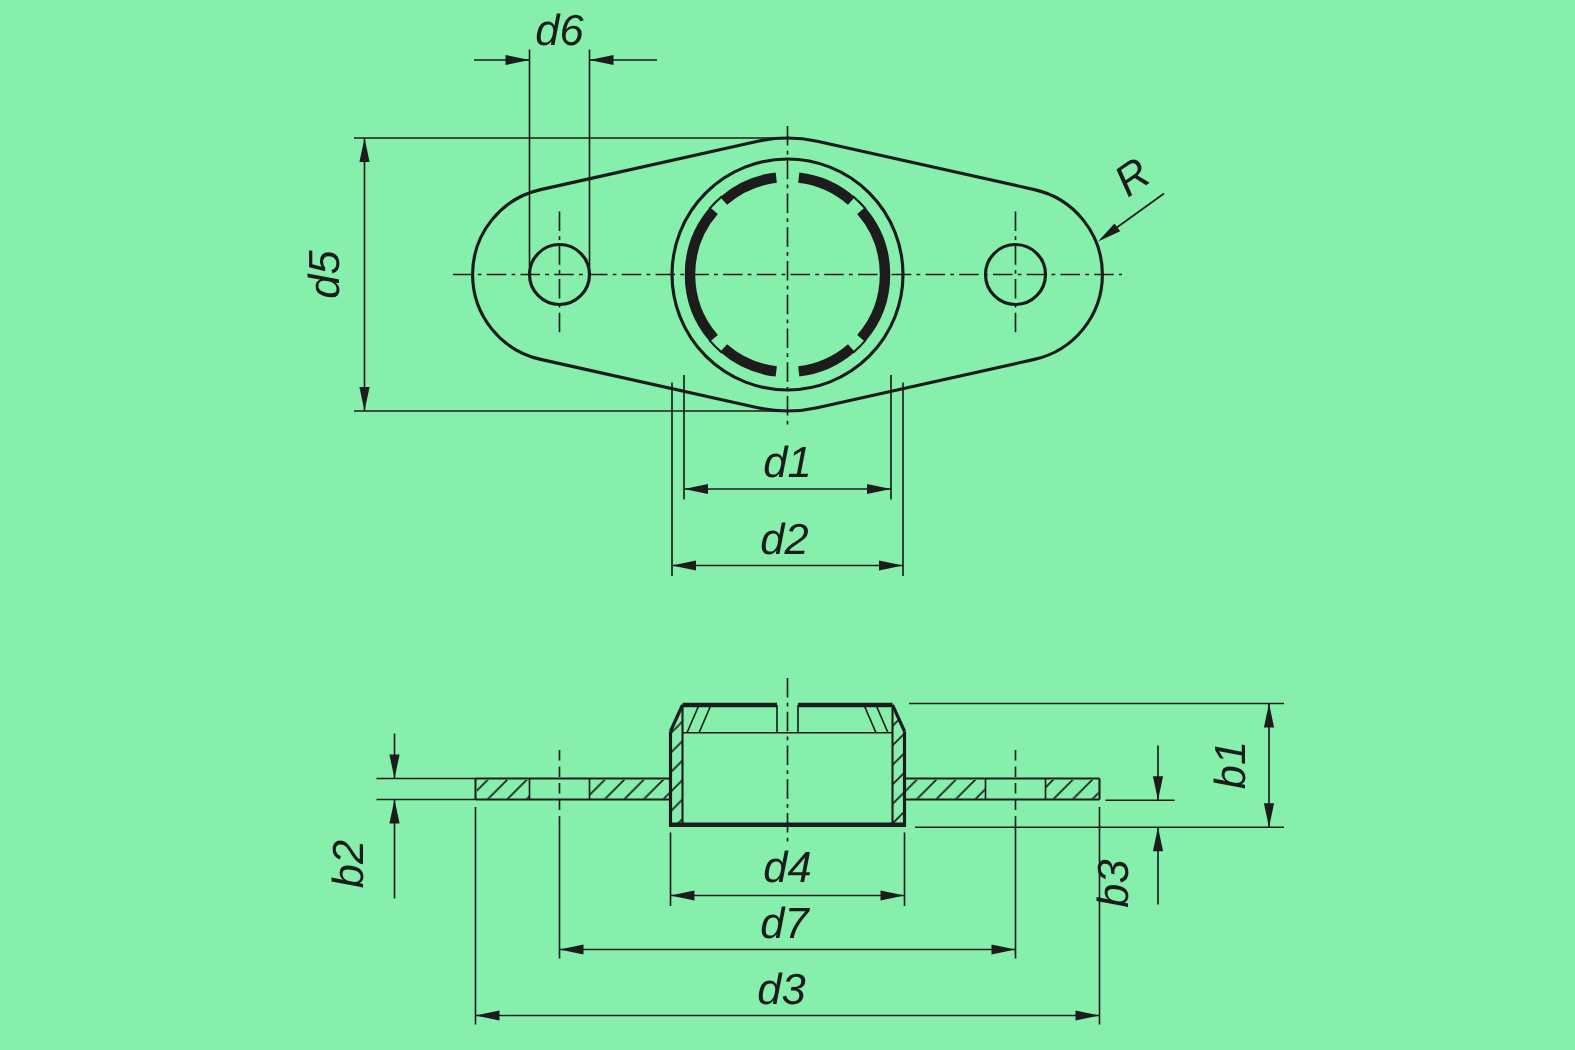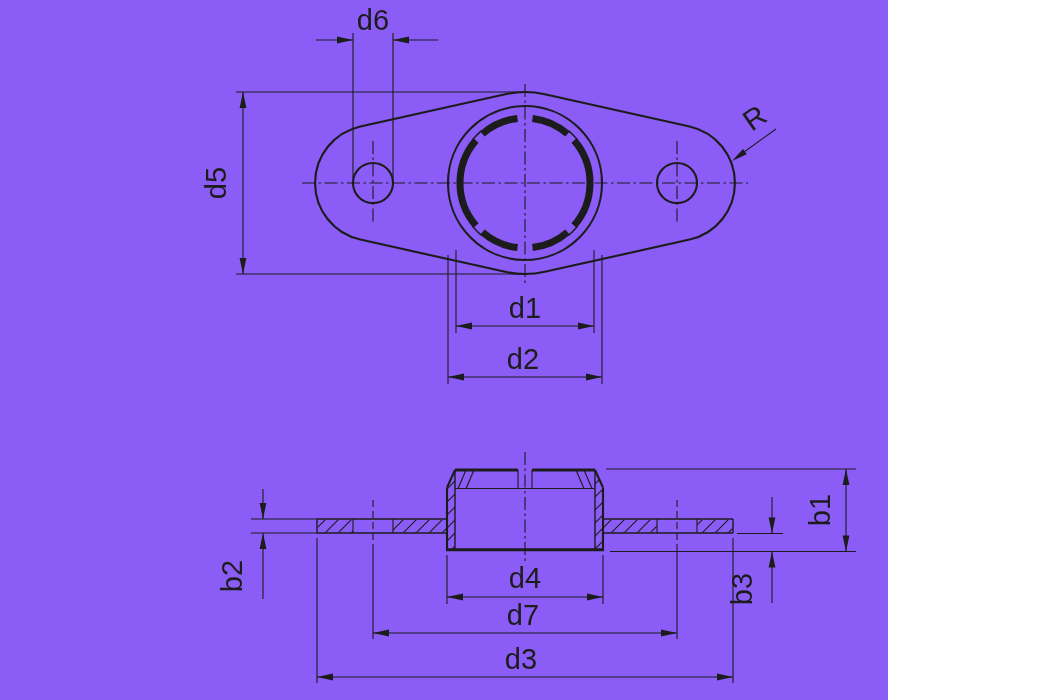--- a/index.html
+++ b/index.html
@@ -1,16 +1,16 @@
 <!DOCTYPE html>
 <html><head>
 <meta charset="utf-8">
 <style>
   html,body{margin:0;padding:0;background:#ffffff;}
-  .stage{width:888px;height:700px;position:relative;background:#8b5cf6;overflow:hidden;}
+  .stage{width:1050px;height:700px;position:relative;background:#86efac;overflow:hidden;font-style:italic;}
   svg{display:block;}
   text{font-family:"Liberation Sans", sans-serif;font-size:29px;fill:#1c1c1c;}
   .thin{stroke:#1c1c1c;stroke-width:1.1;fill:none;}
   .med{stroke:#1c1c1c;stroke-width:1.4;fill:none;}
   .outline{stroke:#1c1c1c;stroke-width:2.1;fill:none;}
   .thick{stroke:#1c1c1c;stroke-width:3.1;fill:none;}
   .ring{stroke:#1c1c1c;stroke-width:7;fill:none;}
   .cl{stroke:#1c1c1c;stroke-width:1.1;fill:none;stroke-dasharray:13 3.5 2.5 3.5;}
   .dash{stroke:#1c1c1c;stroke-width:1.1;fill:none;stroke-dasharray:7 4;}
   .arr{fill:#1c1c1c;stroke:none;}

